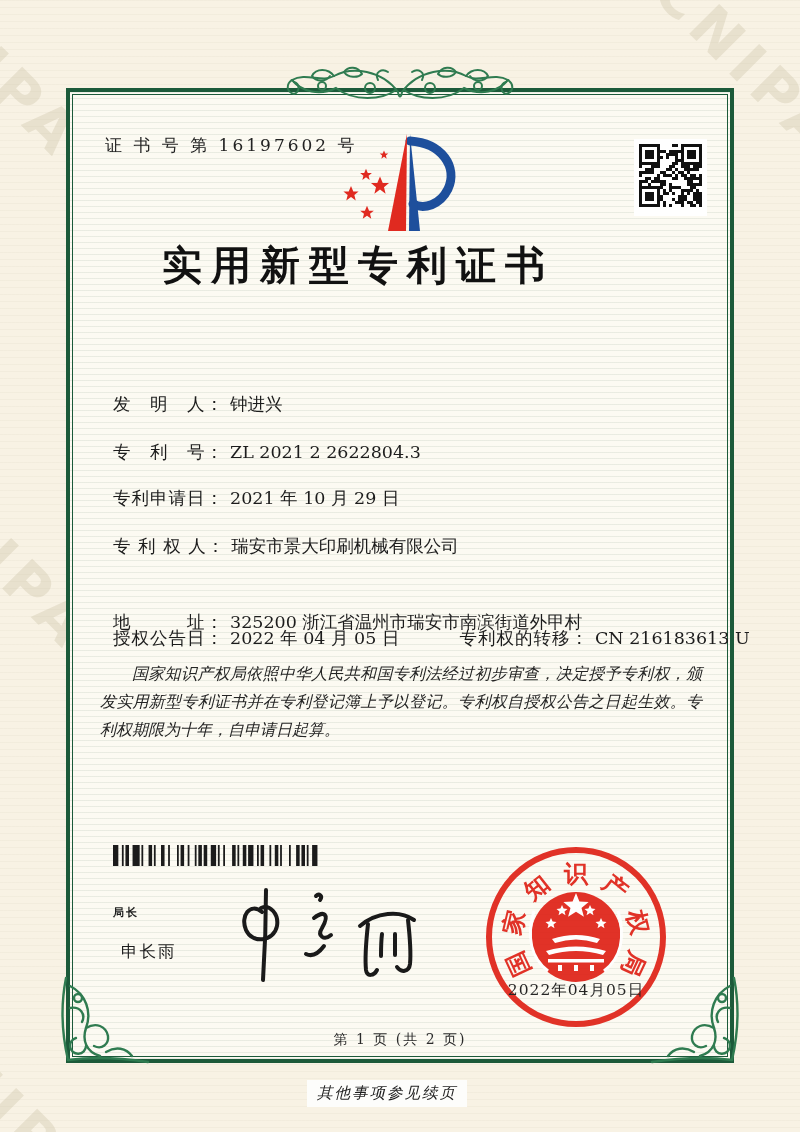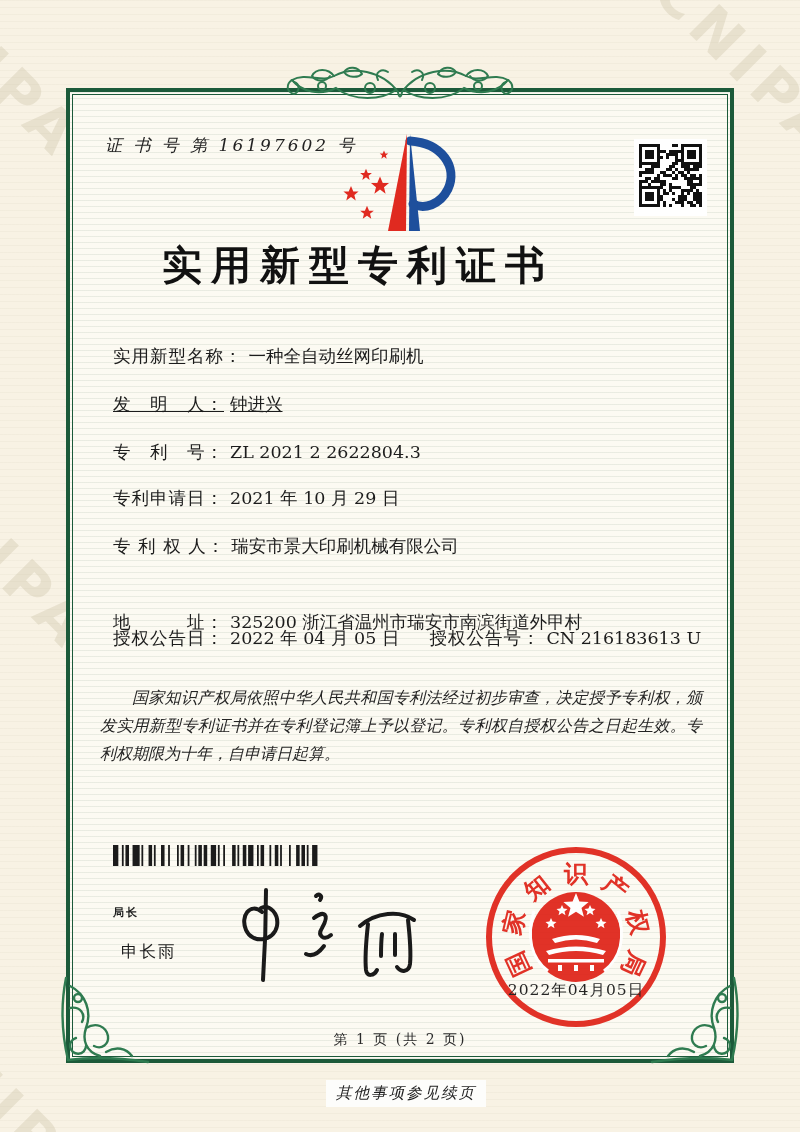--- a/index.html
+++ b/index.html
@@ -22,59 +22,58 @@
   #frame-outer {
     position:absolute; left:66px; top:88px; width:668px; height:975px;
     border:4px solid #1c5a3a;
     background:#fcfaf2;
     background-image:repeating-linear-gradient(180deg, rgba(160,178,160,0.20) 0 1px, transparent 1px 6px);
   }
   #frame-inner { position:absolute; left:2px; top:2px; right:2px; bottom:2px; border:1px solid #1c5a3a; }
   .ornament { position:absolute; pointer-events:none; }
   
   #cert-no {
-    position:absolute; left:105px; top:134px; font-size:17px; letter-spacing:3px; color:#222;font-style:italic;
+    position:absolute; left:105px; top:134px; font-size:17px; letter-spacing:3px; color:#222;
   }
   #logo { position:absolute; left:336px; top:131px; width:128px; height:106px; }
   #qr-box { position:absolute; left:634px; top:139px; background:#fff; padding:5px; }
   #title {
     position:absolute; left:66px; width:584px; top:238px; text-align:center;
     font-size:40px; font-weight:bold; color:#111; letter-spacing:9px;
   }
   
   .field-row { position:absolute; left:113px; font-size:17.5px; color:#1c1c1c; white-space:nowrap; }
   .field-label { letter-spacing:1px; }
   .field-value { margin-left:6px; }
-  #grant-row { display:flex; gap:30px; }
+  #grant-row { display:flex; gap:60px; }
   
   #body-text {
     position:absolute; left:100px; top:660px; width:602px;
     font-size:16px; line-height:28px; color:#242424; text-align:justify;
     font-style:italic;
-    margin-top:24px;
   }
   #body-text p { text-indent:2em; }
   
   #barcode { position:absolute; left:113px; top:845px; width:208px; height:21px; }
   
   #sig-title { position:absolute; left:113px; top:905px; font-size:11px; color:#1c1c1c; letter-spacing:2px;font-weight:bold; }
   #sig-name  { position:absolute; left:113px; top:941px; font-size:16.5px; color:#1c1c1c; letter-spacing:2px;margin-left:8px; }
   #signature-svg { position:absolute; left:228px; top:884px; width:205px; height:102px; }
   
   #seal { position:absolute; left:480px; top:843px; width:192px; height:192px; }
   .seal-char { font-size:24px; font-weight:bold; fill:#df2318; font-family:"DejaVu Serif","Liberation Serif",serif; }
   #seal-date { font-size:15.5px; fill:#151515; letter-spacing:1px; font-family:"DejaVu Serif","Liberation Serif",serif; }
   
   #page-info {
     position:absolute; left:66px; width:668px; top:1031px; text-align:center;
     font-size:14px; color:#2a2a2a; letter-spacing:2px;
   }
   #continuation-note {
     position:absolute; left:307px; top:1080px; background:#fdfdfb; padding:3px 10px;
-    font-size:15.5px; font-style:italic; color:#1e1e1e; letter-spacing:2px;margin-left:19px;
+    font-size:15.5px; font-style:italic; color:#1e1e1e; letter-spacing:2px;
   }
 </style>
 </head>
 <body>
 
 <div id="page">
 
   <div class="wm" style="left:-70px; top:-42px;">CNIPA</div>
   <div class="wm" style="left:688px; top:-44px;">CNIPA</div>
   <div class="wm" style="left:205px; top:118px;">CNIPA</div>
@@ -302,44 +301,41 @@
         <rect x="45" y="3" width="15" height="15" fill="#fff"></rect>
         <rect x="48" y="6" width="9" height="9" fill="#111"></rect>
         <rect x="0" y="42" width="21" height="21" fill="#111"></rect>
         <rect x="3" y="45" width="15" height="15" fill="#fff"></rect>
         <rect x="6" y="48" width="9" height="9" fill="#111"></rect>
       </svg>
   </div>
 
   <div id="title">实用新型专利证书</div>
 
-  <div class="field-row" style="top:344px;">
-    <span class="field-label">实用新型名称：</span><span class="field-value">一种全自动丝网印刷机</span>
-  </div>
-  <div class="field-row" style="top:392px;text-decoration:underline;">
+  <div class="field-row" style="top:392px;">
     <span class="field-label">发　明　人：</span><span class="field-value">钟进兴</span>
   </div>
   <div class="field-row" style="top:440px;">
     <span class="field-label">专　利　号：</span><span class="field-value">ZL 2021 2 2622804.3</span>
   </div>
   <div class="field-row" style="top:486px;">
     <span class="field-label">专利申请日：</span><span class="field-value">2021 年 10 月 29 日</span>
   </div>
   <div class="field-row" style="top:534px;">
     <span class="field-label">专 利 权 人：</span><span class="field-value">瑞安市景大印刷机械有限公司</span>
   </div>
   <div class="field-row" style="top:582px;margin-top:28px;">
     <span class="field-label">地　　　址：</span><span class="field-value">325200  浙江省温州市瑞安市南滨街道外甲村</span>
   </div>
   <div class="field-row" id="grant-row" style="top:626px;">
     <span>
       <span class="field-label">授权公告日：</span><span class="field-value">2022 年 04 月 05 日</span>
     </span>
     <span>
-      <span class="field-label">授权公告号：</span><span class="field-value">CN 216183613 U</span>
+      <span class="field-label">专利权的转移：</span><span class="field-value">CN 216183613 U</span>
     </span>
   </div>
 
   <div id="body-text">
     <p>国家知识产权局依照中华人民共和国专利法经过初步审查，决定授予专利权，颁发实用新型专利证书并在专利登记簿上予以登记。专利权自授权公告之日起生效。专利权期限为十年，自申请日起算。</p>
   </div>
 
   <svg id="barcode" viewBox="0 0 208 21" preserveAspectRatio="none">
       <rect x="0" y="0" width="5.333333333333333" height="21" fill="#1b1b1b"></rect>
       <rect x="8.88888888888889" y="0" width="1.7777777777777777" height="21" fill="#1b1b1b"></rect>

